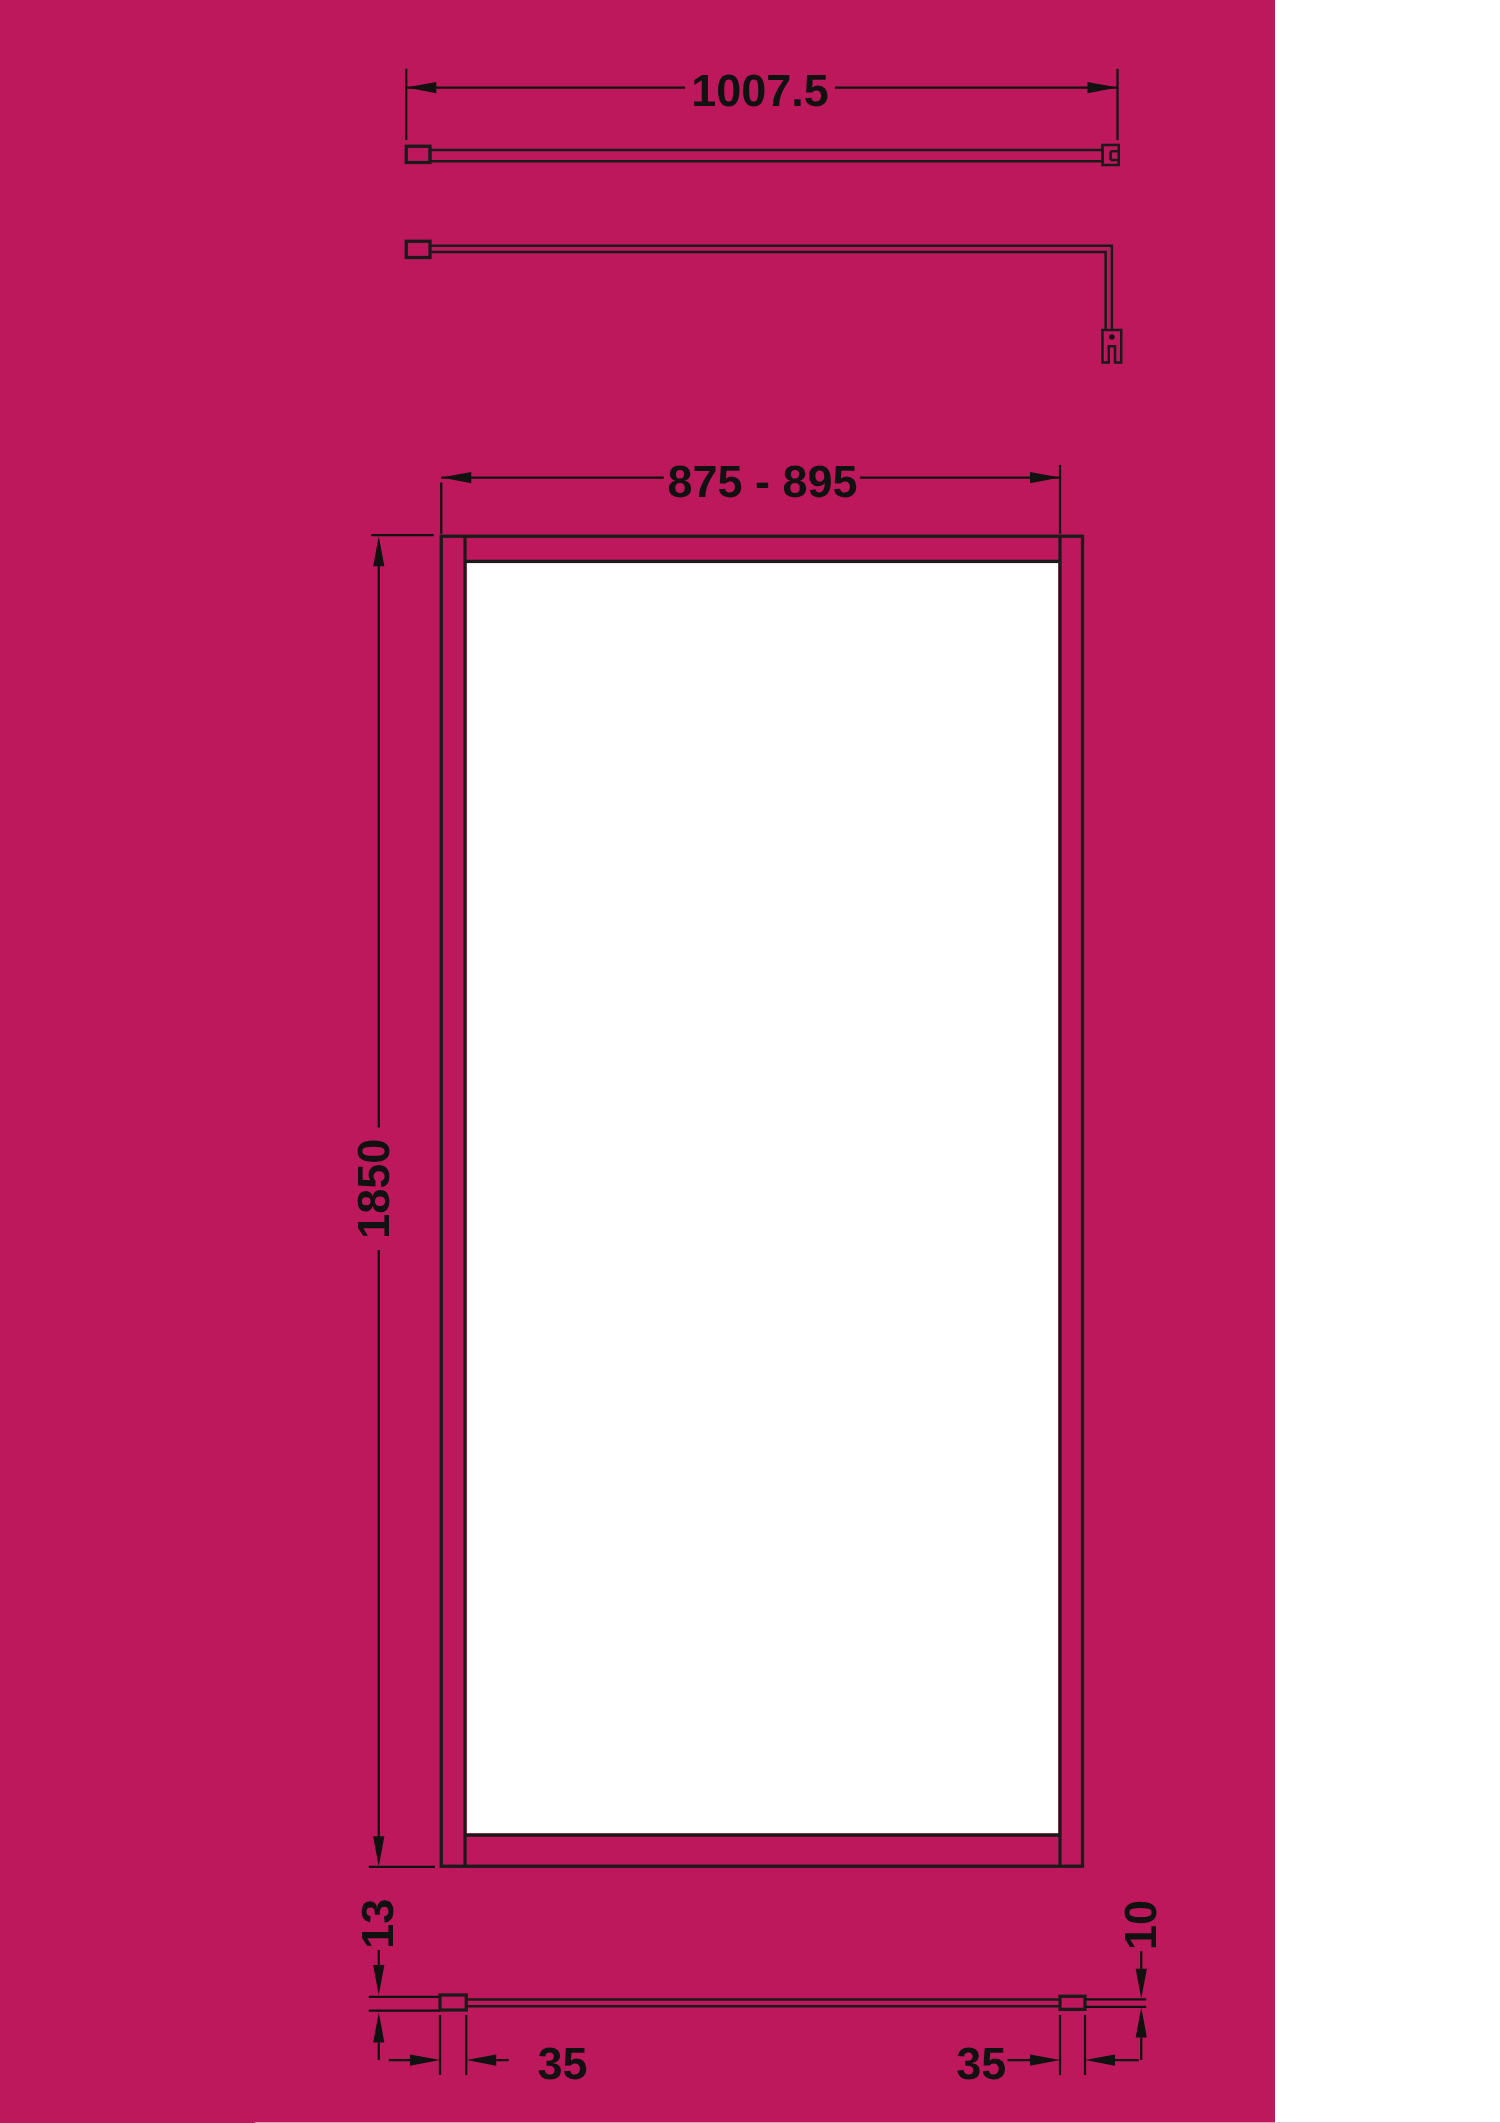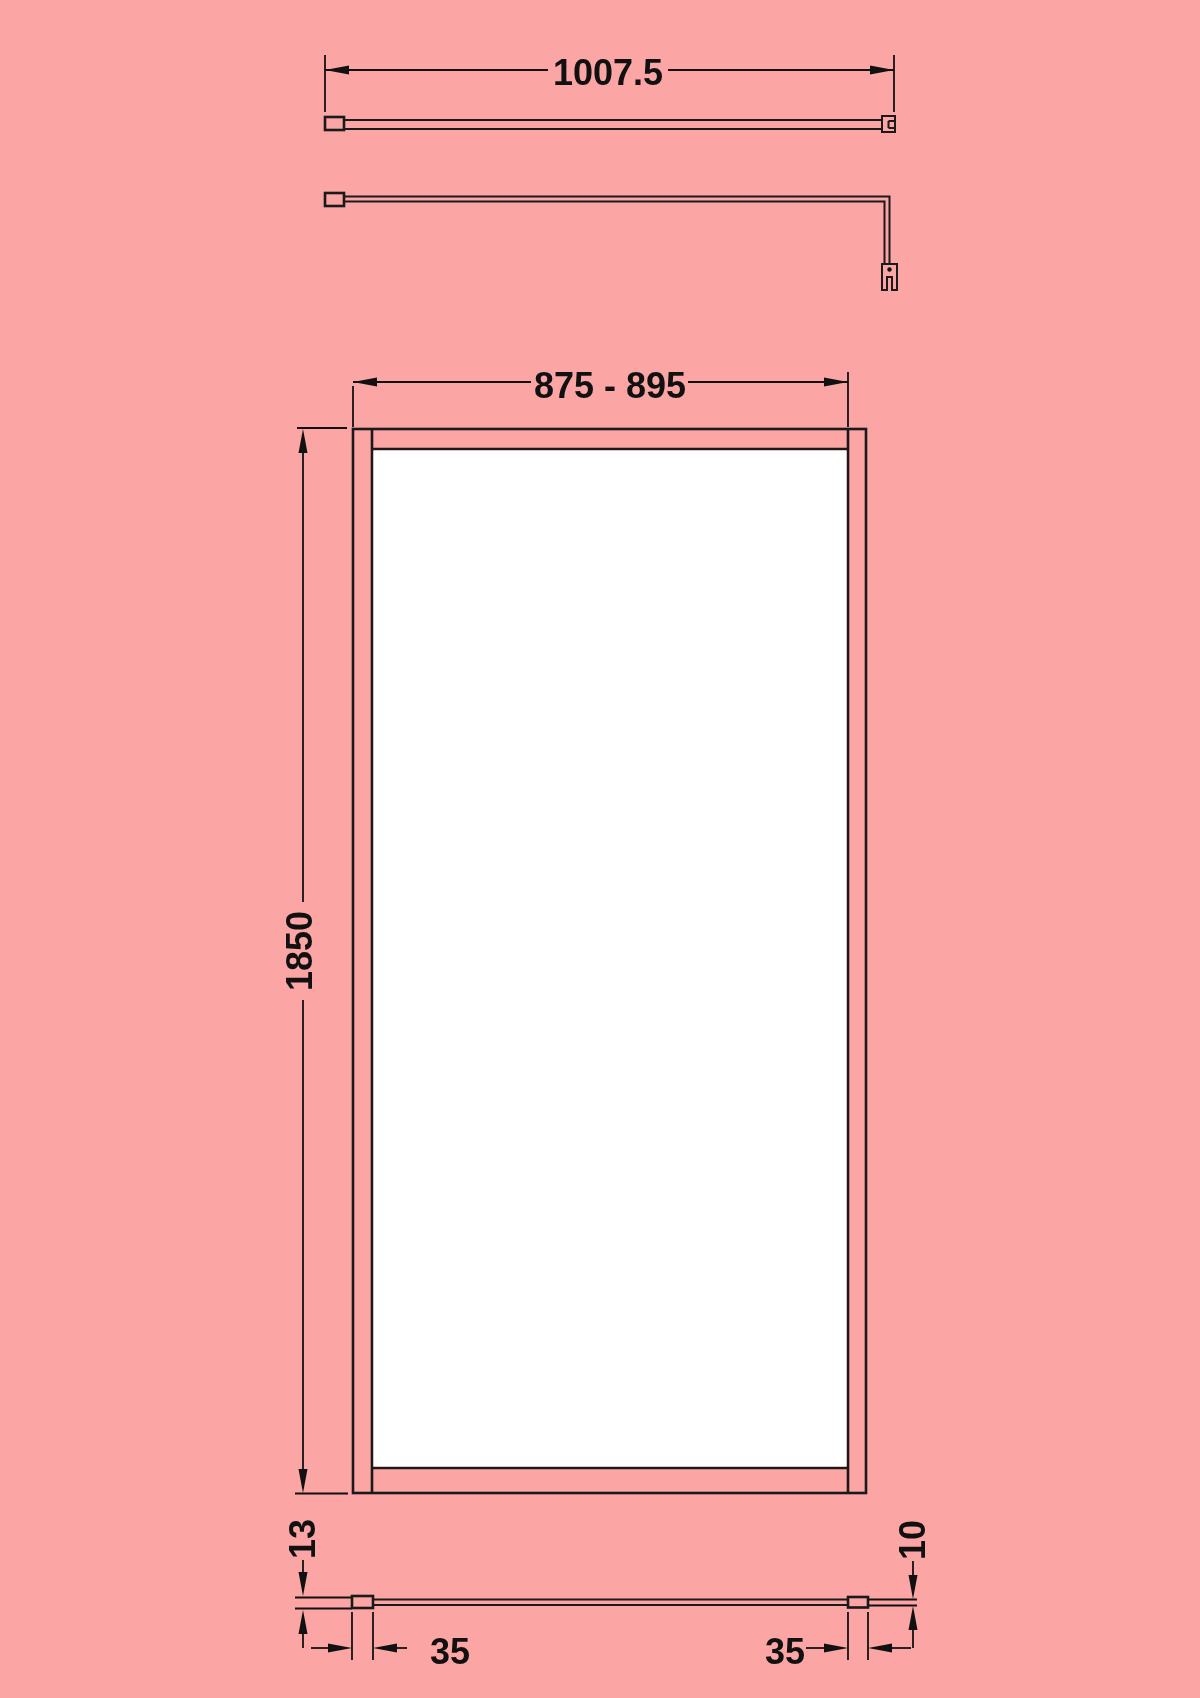--- a/index.html
+++ b/index.html
@@ -2,23 +2,23 @@
 <html><head>
 <meta charset="utf-8">
 <style>
   html, body {
     margin: 0;
     padding: 0;
     background: #ffffff;
   }
   #canvas {
     position: relative;
-    width: 1200px;
+    width: 1020px;
     height: 1698px;
-    background: #fca5a5;
+    background: #be185d;
     overflow: hidden;
   }
   svg {
     display: block;
   }
   .dim-text {
     font-family: "Liberation Sans", "DejaVu Sans", sans-serif;
     font-weight: bold;
     font-size: 36px;
     fill: #111111;

